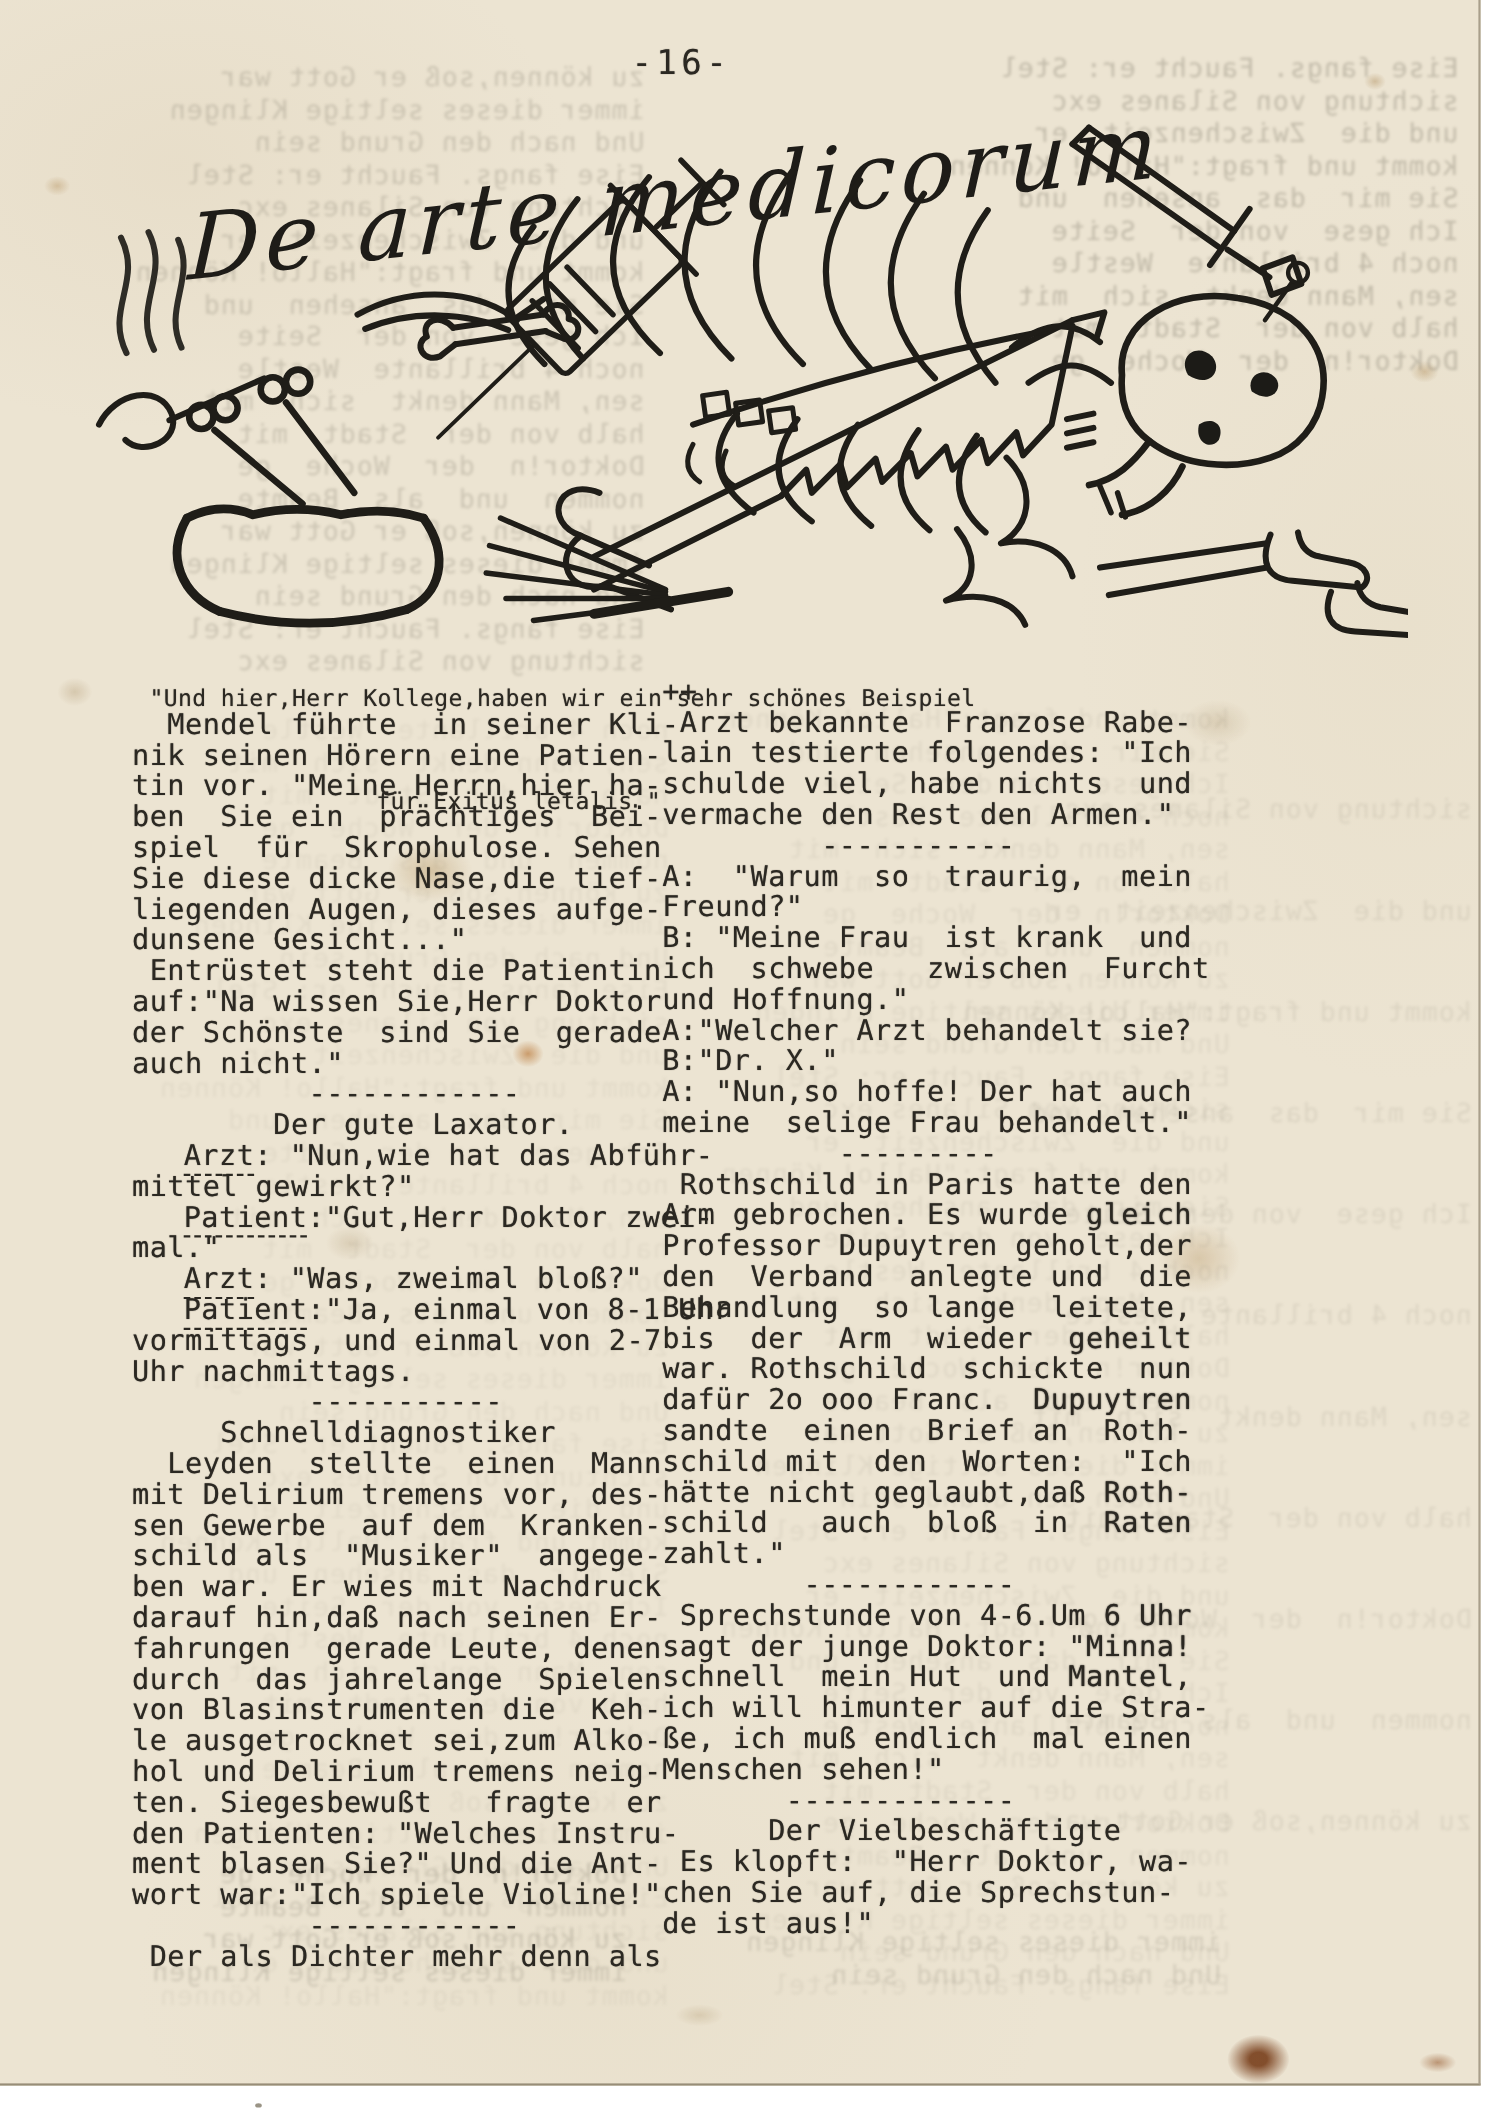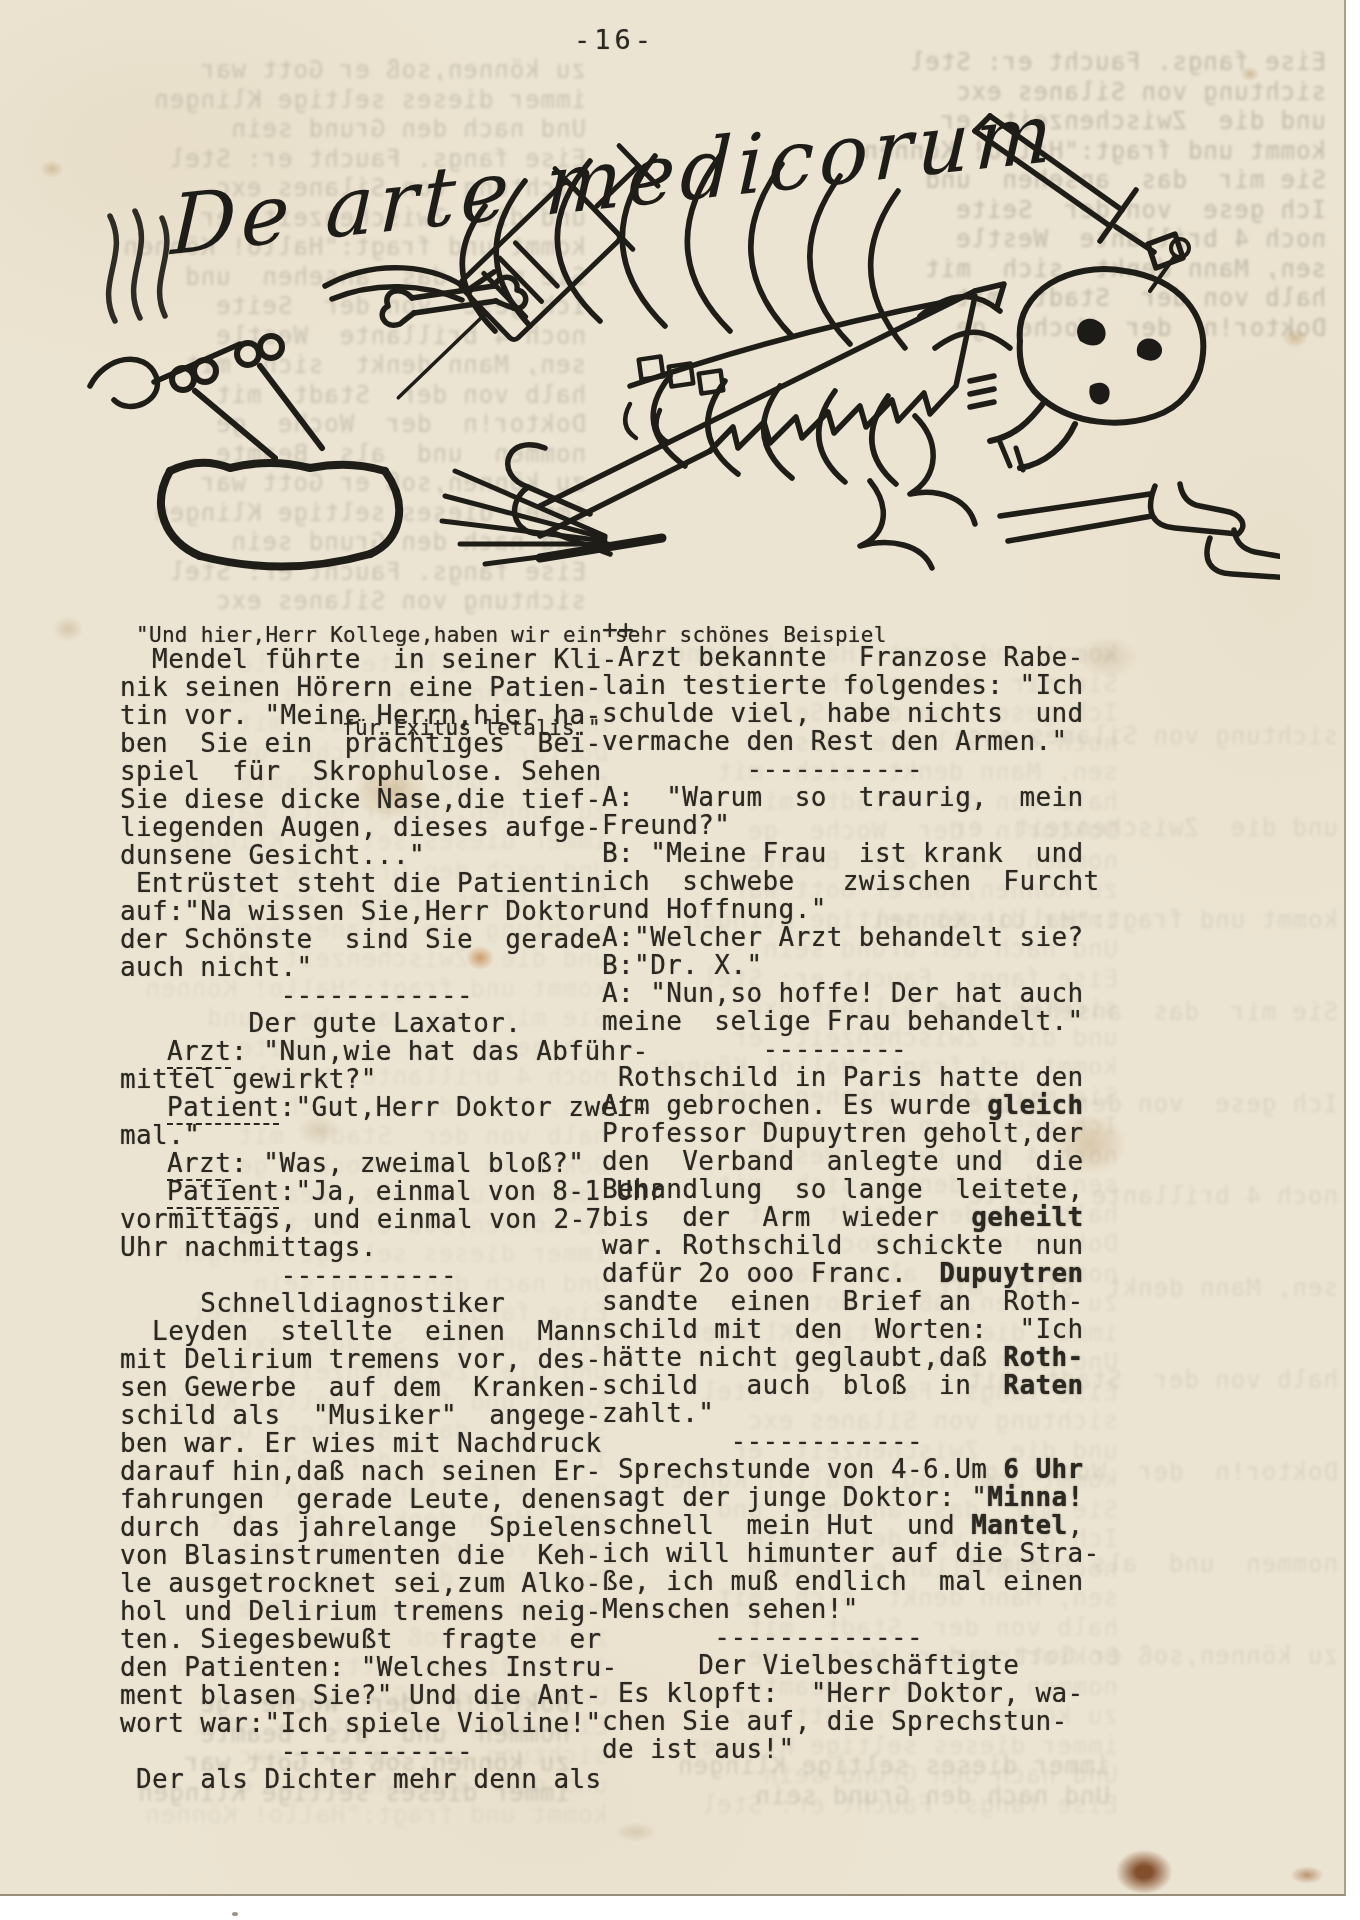--- a/index.html
+++ b/index.html
@@ -10,23 +10,23 @@
          background:
            radial-gradient(ellipse 600px 400px at 12% 8%, rgba(205,185,150,.14), rgba(0,0,0,0) 60%),
            radial-gradient(ellipse 500px 700px at 95% 30%, rgba(210,195,160,.12), rgba(0,0,0,0) 60%),
            radial-gradient(ellipse 700px 500px at 40% 95%, rgba(205,190,155,.10), rgba(0,0,0,0) 60%),
            #ece4d2;
          border-right:2px solid #a99f8b;border-bottom:2px solid #978d78;}
   
   .tcol{position:absolute;font-size:26px;line-height:28px;letter-spacing:.4px;color:#2b2822;
         white-space:pre;text-shadow:0 0 1px rgba(43,40,34,.65);}
   .tline{height:28px;}
-  .tline b{font-weight:bold;text-shadow:0 0 1.4px rgba(30,28,24,.9);}
+  .tline b{font-weight:normal;text-shadow:0 0 1.4px rgba(30,28,24,.9);}
   .tline .u{border-bottom:2px dashed #2b2822;padding-bottom:1px;margin-left:47px;}
-  #pageno{position:absolute;left:574px;top:24px;font-size:27px;letter-spacing:4px;color:#2b2822;
+  #pageno{position:absolute;left:574px;top:39px;font-size:31px;letter-spacing:4px;color:#2b2822;
           text-shadow:0 0 1px rgba(43,40,34,.6);}
   #caption{position:absolute;left:136px;top:558px;font-size:21px;line-height:31px;
            letter-spacing:.3px;color:#2b2822;white-space:pre;z-index:5;
            text-shadow:0 0 1px rgba(43,40,34,.6);}
   #caption .c2{padding-left:206px;}
   
   .ghost{position:absolute;color:#8d8777;font-size:24px;line-height:29.5px;letter-spacing:1px;
          white-space:pre;transform:scaleX(-1);filter:blur(1.4px);pointer-events:none;}
   .g1{opacity:.34;} .g2{opacity:.44;} .g3{opacity:.13;} .g3b{opacity:.10;}
   .g4{opacity:.30;} .g5{opacity:.26;} .g6{opacity:.17;line-height:92px;}

